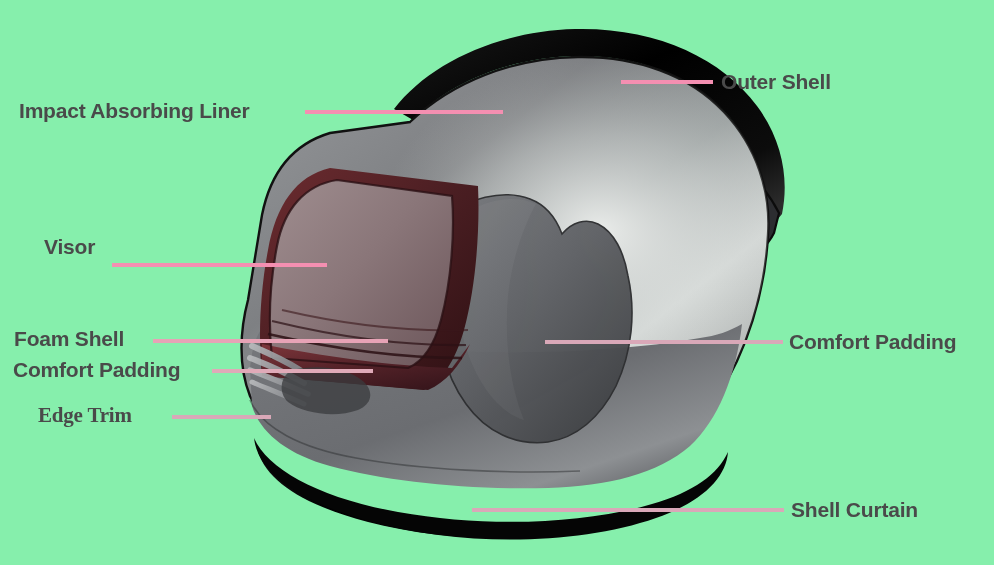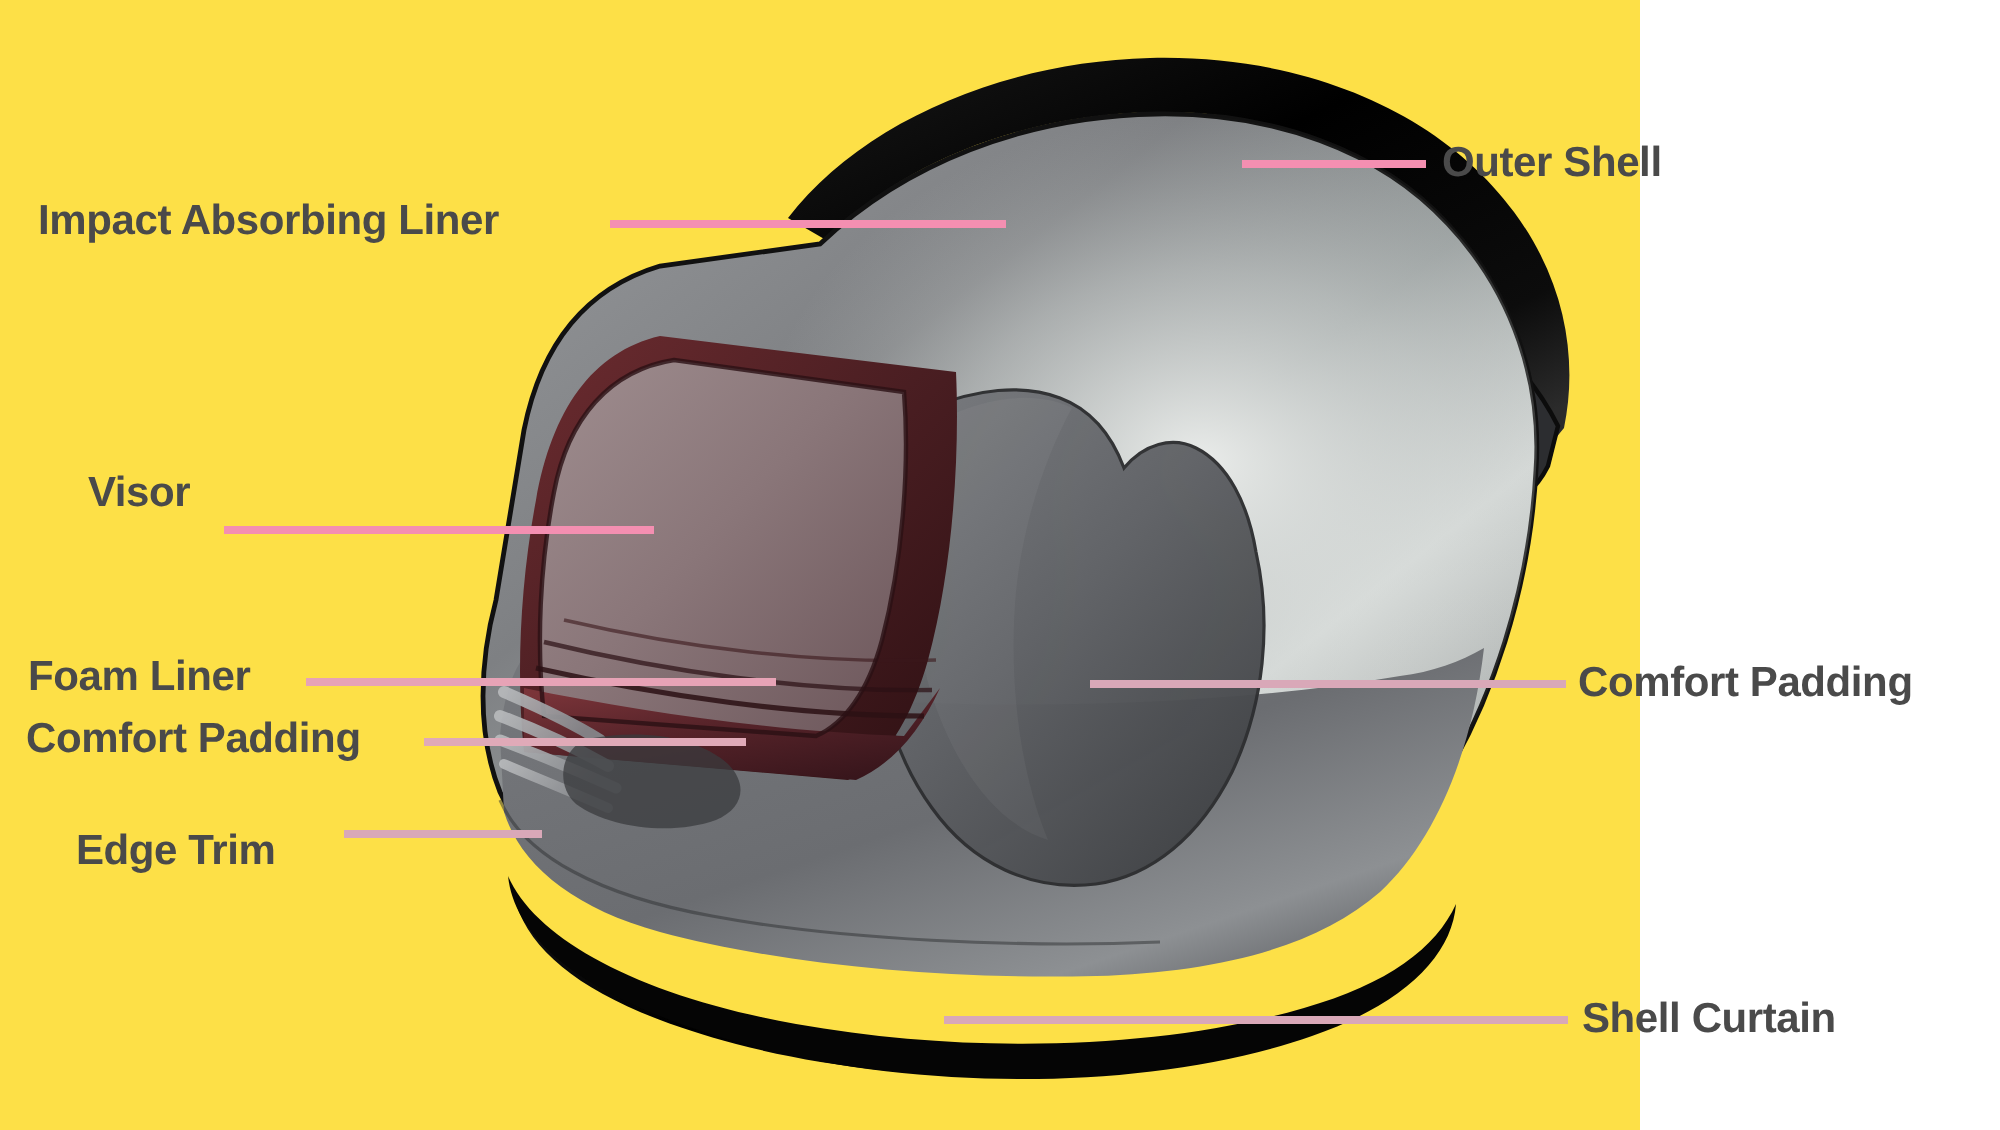--- a/index.html
+++ b/index.html
@@ -1,18 +1,18 @@
 <!DOCTYPE html>
 <html><head>
 <meta charset="utf-8">
 <style>
   html,body{margin:0;padding:0;background:#ffffff;}
   body{width:1000px;height:565px;overflow:hidden;
        font-family:"Liberation Sans","DejaVu Sans",sans-serif;}
-  #stage{position:relative;width:820px;height:565px;background:#fde047;}
+  #stage{position:relative;width:994px;height:565px;background:#86efac;}
   #art{position:absolute;left:0;top:0;width:1000px;height:565px;}
   .lbl{position:absolute;color:#4a4a4a;font-weight:bold;font-size:21px;
        letter-spacing:-0.2px;white-space:nowrap;line-height:1;}
   .lbl.r{text-align:left;}
   .lbl.l{}
 </style>
 </head>
 <body>
 
 <div id="stage">
@@ -164,19 +164,19 @@
       <line x1="212" y1="371" x2="373" y2="371" stroke="#e0aab8" stroke-width="4"></line>
       <line x1="172" y1="417" x2="271" y2="417" stroke="#d9a8b8" stroke-width="4"></line>
       <line x1="545" y1="342" x2="783" y2="342" stroke="#d9a8b8" stroke-width="4"></line>
       <line x1="472" y1="510" x2="784" y2="510" stroke="#d9a8b8" stroke-width="4"></line>
     </g>
   </svg>
 
   <div class="lbl r" style="left:721px;top:71px;">Outer Shell</div>
   <div class="lbl l" style="left:19px;top:100px;">Impact Absorbing Liner</div>
   <div class="lbl l" style="left:44px;top:236px;">Visor</div>
-  <div class="lbl l" style="left:14px;top:328px;">Foam Liner</div>
+  <div class="lbl l" style="left:14px;top:328px;">Foam Shell</div>
   <div class="lbl l" style="left:13px;top:359px;">Comfort Padding</div>
-  <div class="lbl l" style="left:38px;top:415px;">Edge Trim</div>
+  <div class="lbl l" style="left:38px;top:405px;font-family:Liberation Serif, serif;">Edge Trim</div>
   <div class="lbl r" style="left:789px;top:331px;">Comfort Padding</div>
   <div class="lbl r" style="left:791px;top:499px;">Shell Curtain</div>
 
 </div>
 
 </body></html>

